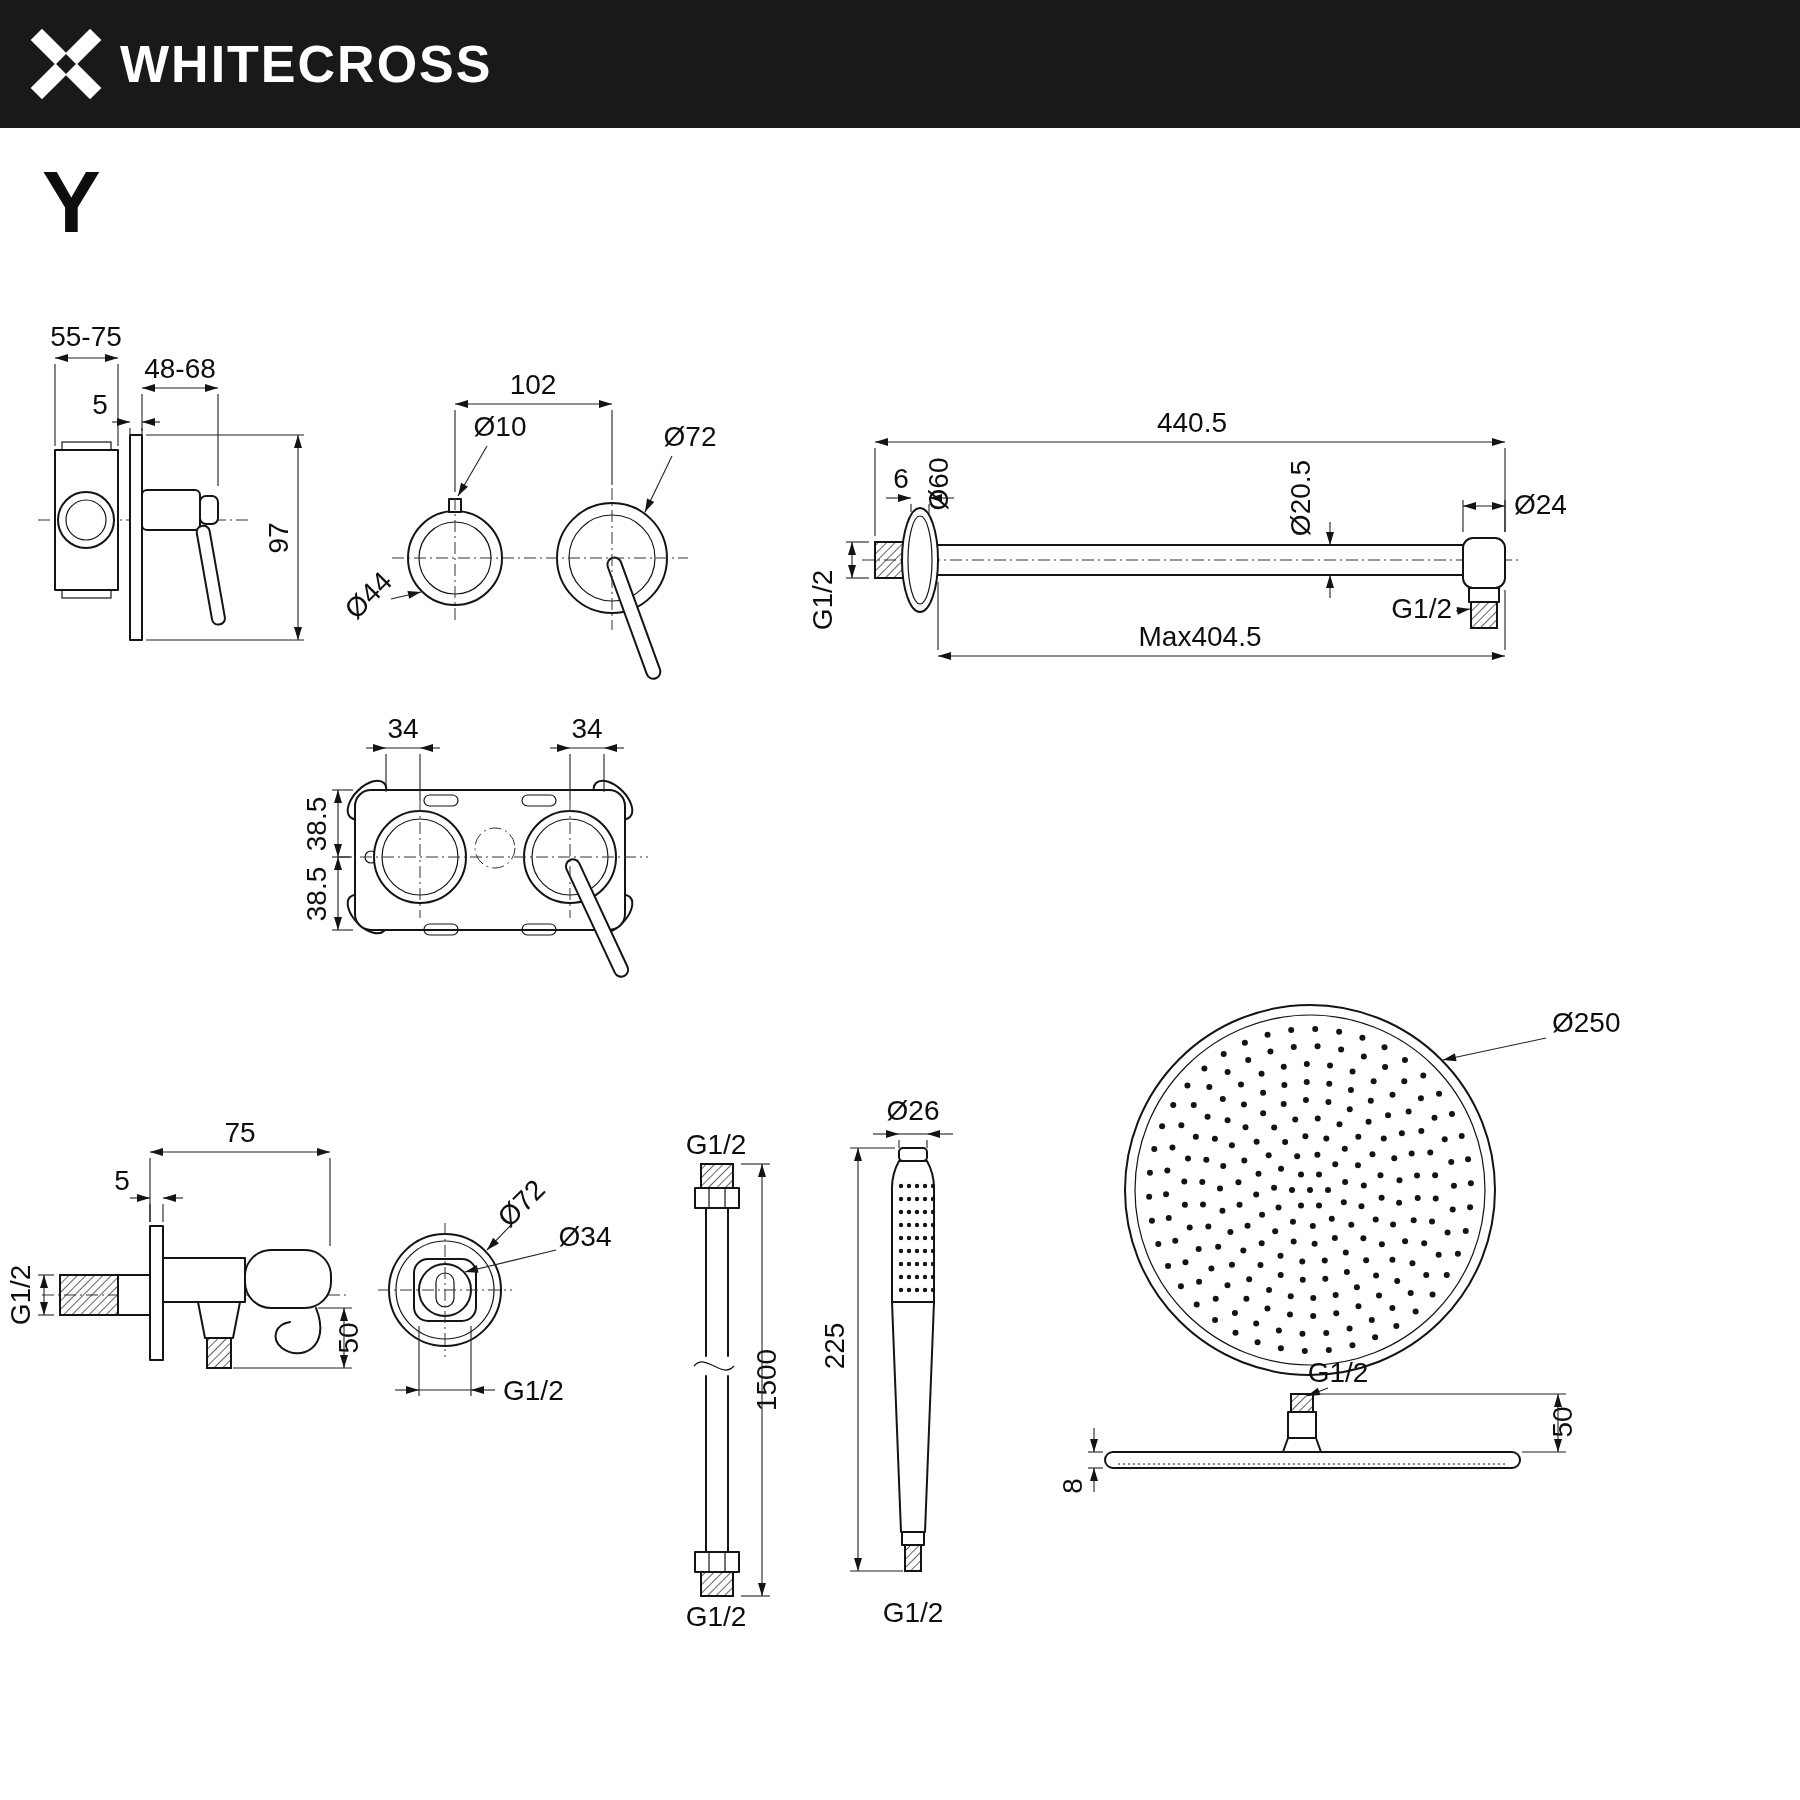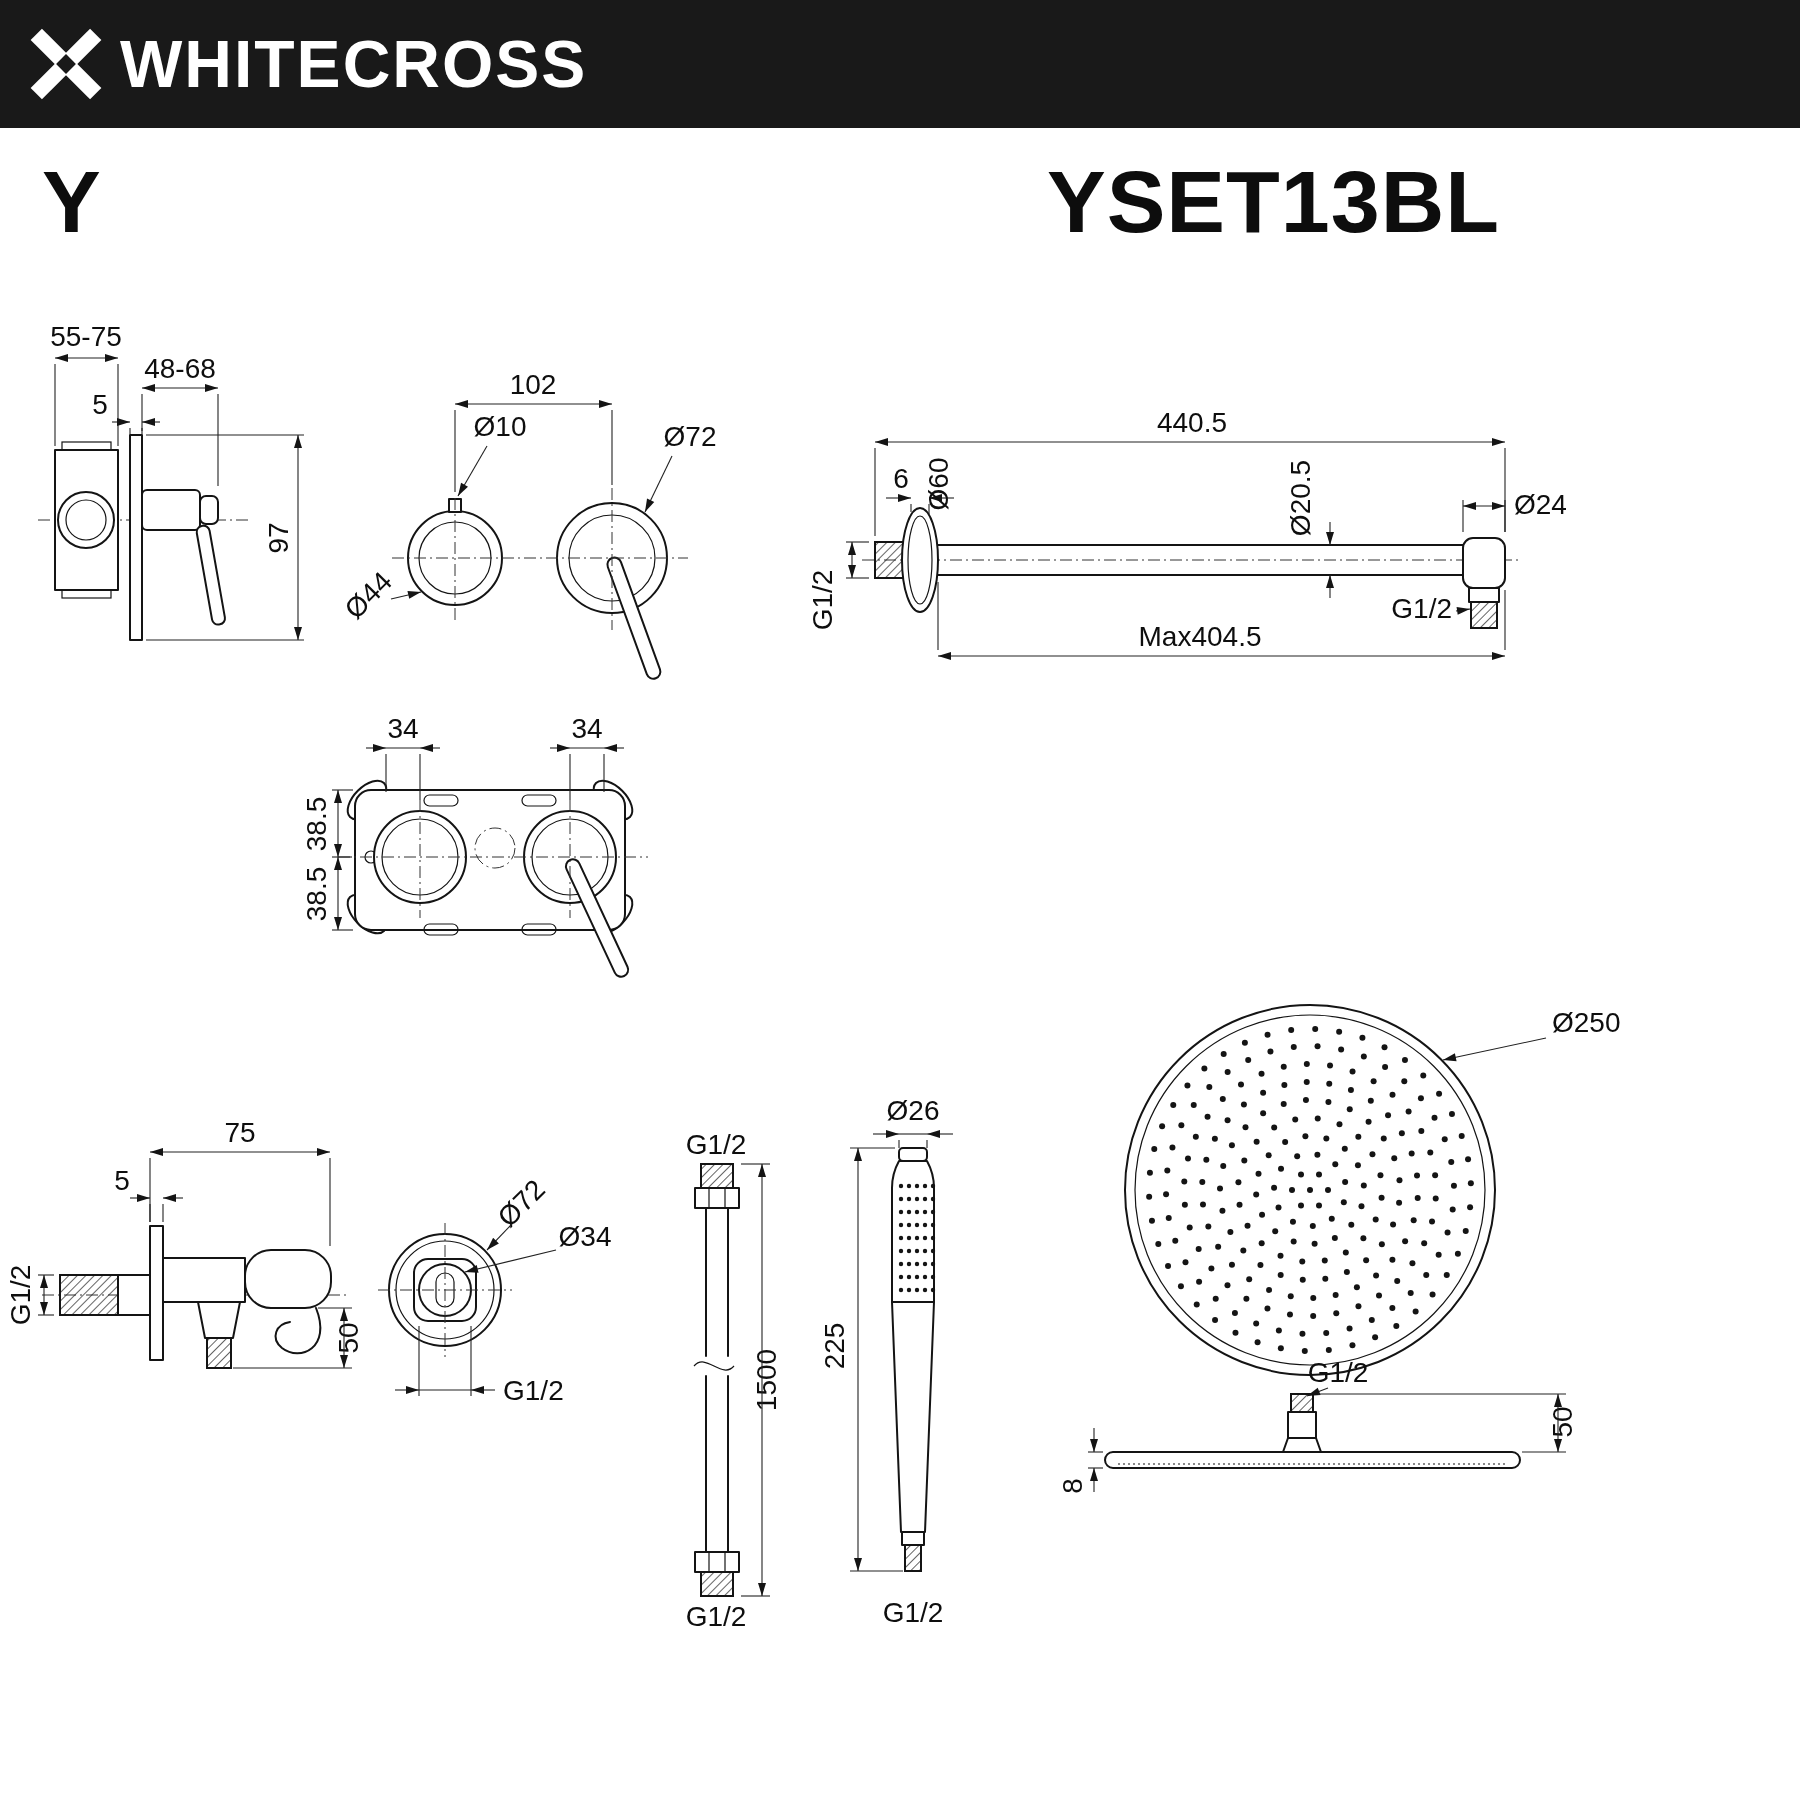--- a/index.html
+++ b/index.html
@@ -1,18 +1,18 @@
 <!DOCTYPE html>
 <html><head>
 <meta charset="utf-8">
 <style>
   * { margin:0; padding:0; box-sizing:border-box; }
   html,body { width:1800px; height:1800px; background:#fff; font-family:"Liberation Sans",sans-serif; overflow:hidden; }
   .topbar { height:128px; background:#191919; display:flex; align-items:center; padding-left:30px; }
-  .brand { color:#ffffff; font-size:66px; font-weight:bold; letter-spacing:2px; margin-left:18px; }
+  .brand { color:#ffffff; font-size:52px; font-weight:bold; letter-spacing:2px; margin-left:18px; }
   .titlerow { height:172px; display:flex; justify-content:space-between; align-items:flex-start; padding:30px 300px 0 42px; }
   .big { font-size:88px; font-weight:600; color:#0d0d0d; letter-spacing:1px; line-height:1; }
   svg text { font-family:"Liberation Sans",sans-serif; }
   .dimtxt { font-size:28px; fill:#0e0e0e; }
   .tc { text-anchor:middle; }
   .ts { text-anchor:start; }
   .te { text-anchor:end; }
   .ln { fill:none; stroke:#141414; stroke-width:2; stroke-linecap:round; stroke-linejoin:round; }
   .fw { fill:#ffffff; stroke:#141414; stroke-width:2; stroke-linejoin:round; }
   .thin { fill:none; stroke:#141414; stroke-width:1.2; }
@@ -32,21 +32,20 @@
       <rect x="28" y="-6" width="16" height="84" transform="rotate(45 36 36)"></rect>
       <rect x="28" y="-6" width="16" height="84" transform="rotate(-45 36 36)"></rect>
     </g>
     <rect x="29" y="29" width="14" height="14" transform="rotate(45 36 36)" fill="#191919"></rect>
   </svg>
   <span class="brand">WHITECROSS</span>
 </div>
 
 <div class="titlerow">
   <div class="big">Y</div>
-  <div class="big">YSET13BL</div>
 </div>
 
 <svg viewBox="0 0 1800 1500" width="1800" height="1500">
   <defs>
     <marker id="ar" viewBox="0 0 14 10" markerWidth="14" markerHeight="10" refX="13.5" refY="5" orient="auto-start-reverse" markerUnits="userSpaceOnUse">
       <path d="M0.5,1 L13.5,5 L0.5,9 Z" fill="#141414"></path>
     </marker>
     <pattern id="hatch" width="6" height="6" patternUnits="userSpaceOnUse" patternTransform="rotate(45)">
       <line x1="0" y1="0" x2="0" y2="6" stroke="#222" stroke-width="1.4"></line>
     </pattern>

